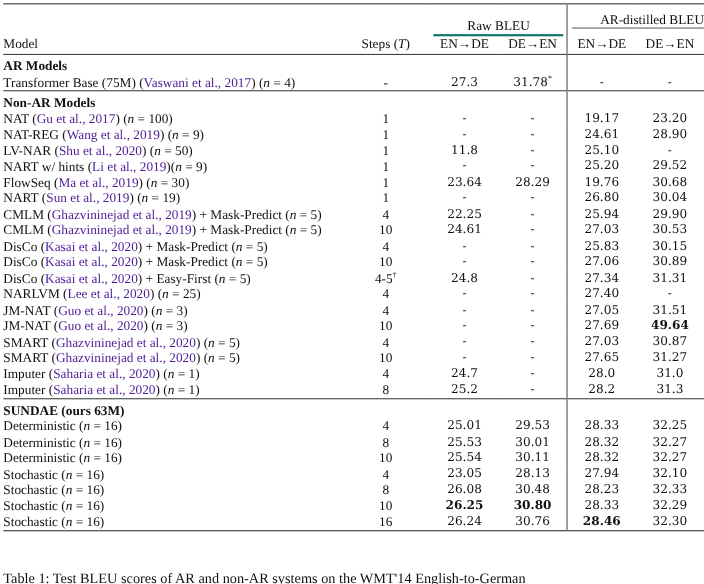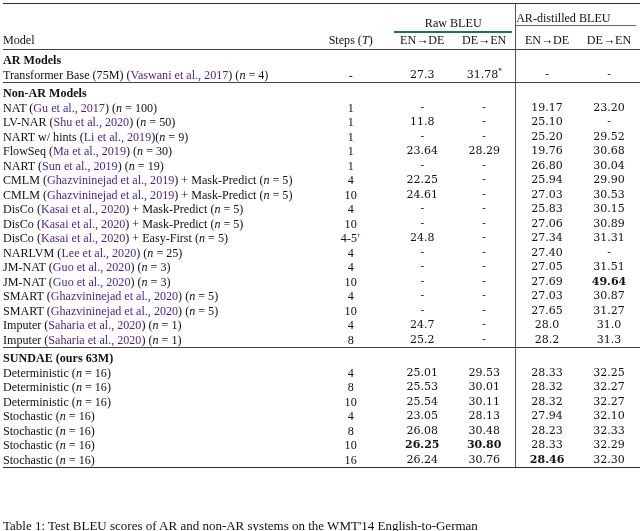--- a/index.html
+++ b/index.html
@@ -39,21 +39,21 @@
 <body>
 
 <table class="tbl">
   <thead>
     <tr class="grp-head toprule">
       <td class="c-model toprule"></td>
       <td class="c-steps toprule"></td>
       <td class="toprule" colspan="2" style="text-align:center;">
         <span class="cmid" style="display:inline-block;width:118px;border-bottom:2px solid #0f766e;margin-top:12px;">Raw BLEU</span>
       </td>
-      <td class="toprule vsep" colspan="2" style="text-align:left;">
+      <td class="toprule vsep" colspan="2" style="text-align:right;">
         <span style="display:inline-block;width:120px;border-bottom:1px solid #666;">AR-distilled BLEU</span>
       </td>
     </tr>
     <tr class="hdr">
       <td class="c-model rule-bottom">Model</td>
       <td class="c-steps rule-bottom" id="steps-hdr">Steps (<span class="math">T</span>)</td>
       <td class="c-num rule-bottom" style="font-family:'Liberation Serif',serif;font-size:12.1px;">EN→DE</td>
       <td class="c-num rule-bottom" style="font-family:'Liberation Serif',serif;font-size:12.1px;">DE→EN</td>
       <td class="c-num rule-bottom vsep" style="font-family:'Liberation Serif',serif;font-size:12.1px;">EN→DE</td>
       <td class="c-num rule-bottom" style="font-family:'Liberation Serif',serif;font-size:12.1px;">DE→EN</td>
@@ -86,20 +86,28 @@
       </tr>
       <tr>
         <td class="c-model"><span>NAT</span> (<a class="cite">Gu et al., 2017</a>) <span>(<span class="math">n</span> = 100)</span></td>
         <td class="c-steps">1</td>
         <td class="c-num">-</td>
         <td class="c-num">-</td>
         <td class="c-num vsep">19.17</td>
         <td class="c-num">23.20</td>
       </tr>
       <tr>
+        <td class="c-model"><span>NAT-REG</span> (<a class="cite">Wang et al., 2019</a>) <span>(<span class="math">n</span> = 9)</span></td>
+        <td class="c-steps">1</td>
+        <td class="c-num">-</td>
+        <td class="c-num">-</td>
+        <td class="c-num vsep">24.61</td>
+        <td class="c-num">28.90</td>
+      </tr>
+      <tr>
         <td class="c-model"><span>LV-NAR</span> (<a class="cite">Shu et al., 2020</a>) <span>(<span class="math">n</span> = 50)</span></td>
         <td class="c-steps">1</td>
         <td class="c-num">11.8</td>
         <td class="c-num">-</td>
         <td class="c-num vsep">25.10</td>
         <td class="c-num">-</td>
       </tr>
       <tr>
         <td class="c-model"><span>NART w/ hints</span> (<a class="cite">Li et al., 2019</a>)<span>(<span class="math">n</span> = 9)</span></td>
         <td class="c-steps">1</td>

